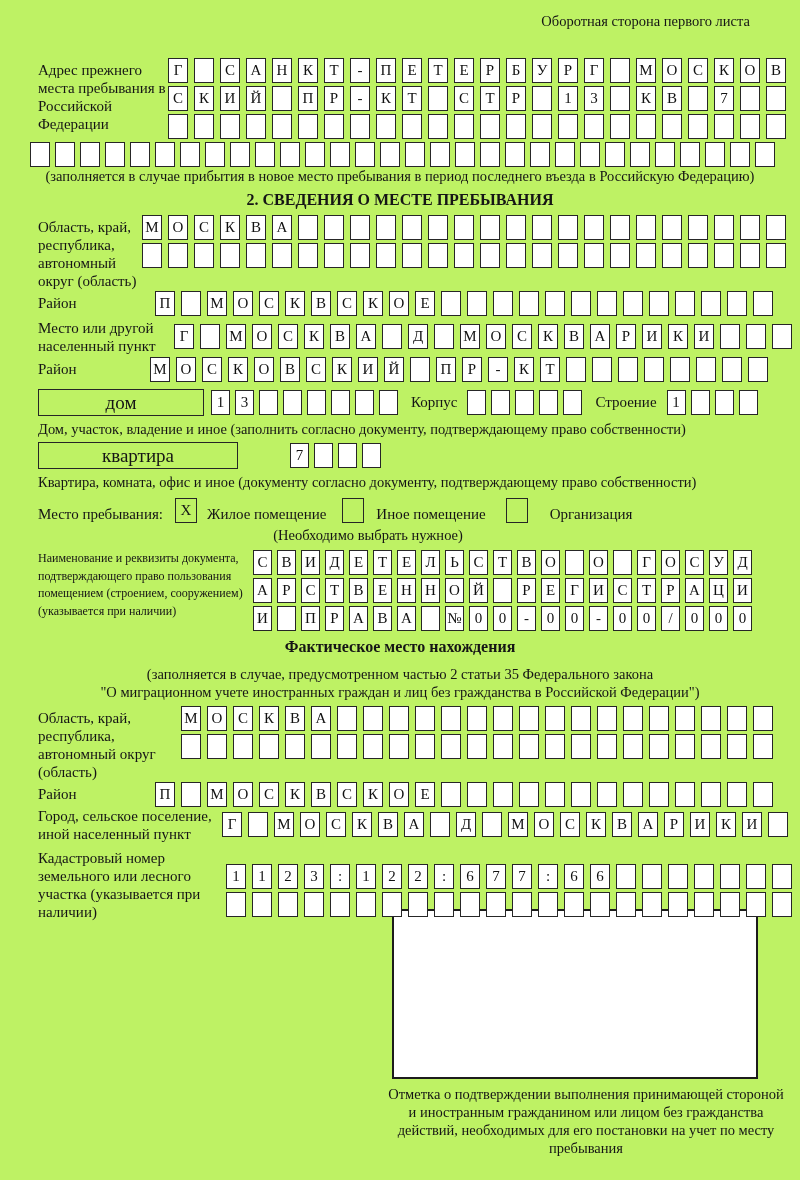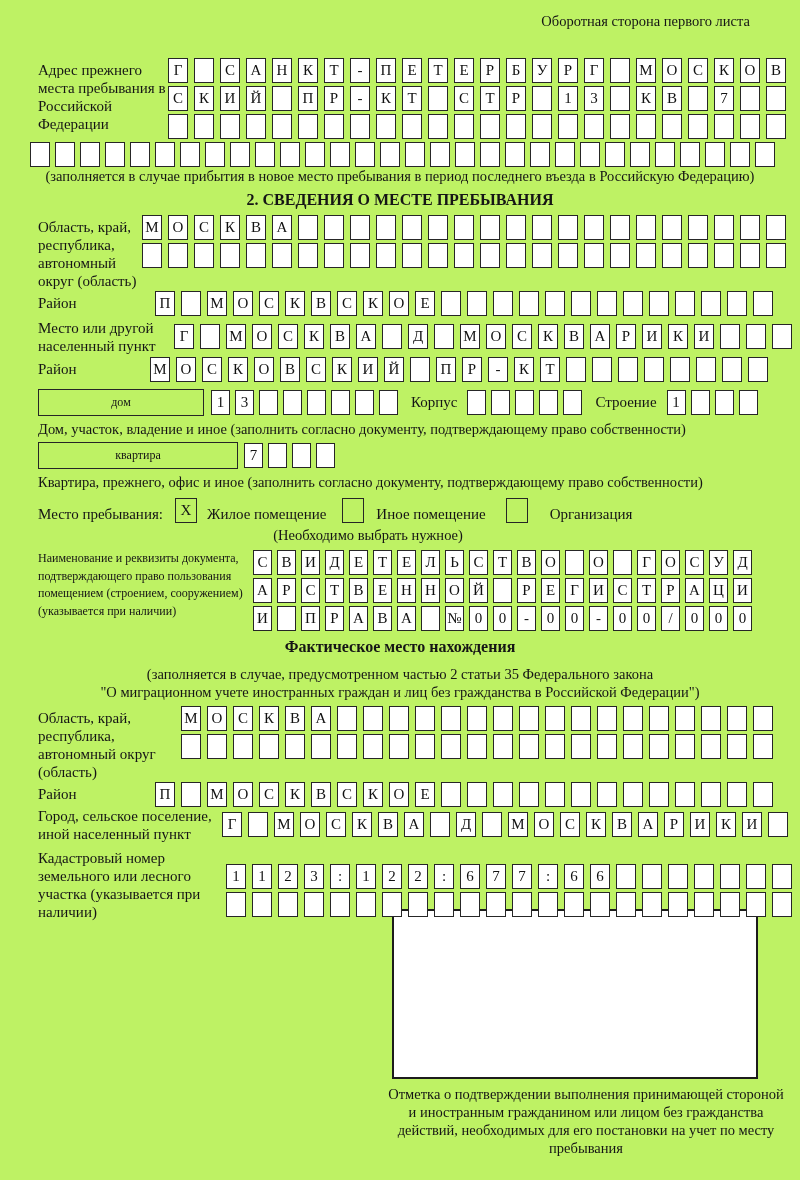--- a/index.html
+++ b/index.html
@@ -26,21 +26,21 @@
     border:1.7px solid #262626; background:#fff;
     display:flex; align-items:center; justify-content:center;
     font-size:15px; color:#111;
   }
   .cells.tight .cell{ width:19px; }
   .caption{ font-size:14.5px; line-height:18px; }
   .full-center{ margin-left:-30px; text-align:center; }
   .sec-title{ font-weight:bold; font-size:16px; line-height:20px; }
   .wide-box{
     box-sizing:border-box; height:27px; border:1.8px solid #262626;
-    display:flex; align-items:center; justify-content:center; font-size:12px;
+    display:flex; align-items:center; justify-content:center; font-size:19px;
   }
   .chk{
     flex:none; width:22px; height:25px; box-sizing:border-box;
     border:1.7px solid #262626; display:flex; align-items:center; justify-content:center;
     font-size:15px;
   }
   .addr-block{ margin-top:28px; }
   .addr-label{ width:130px; }
   .extra-row{ margin-top:3px; margin-left:-8px; }
   .note1{ }
@@ -52,21 +52,21 @@
   .gorod-row{ margin-top:3px; }
   .gorod-label{ width:139px; }
   .gorod-cells{ margin-top:5px; }
   .ulitsa-row{ margin-top:2px; }
   .ulitsa-label{ width:112px; }
   .dom-row{ margin-top:7px; align-items:center; }
   .dom-box{ width:166px; }
   .dom-cells{ margin-left:7px; }
   .mid-label{ margin:0 10px 0 13px; font-size:15px; }
   .dom-note{ margin-top:4px; }
-  .kvartira-row{ margin-top:4px; align-items:center; }
+  .kvartira-row{ margin-top:4px; align-items:center;gap:46px; }
   .kvartira-box{ width:200px; }
   .kvartira-cells{ margin-left:6px; }
   .kvartira-note{ margin-top:4px; }
   .mesto-row{ margin-top:7px; align-items:flex-end; }
   .mesto-row .t{ font-size:15px; }
   .chk1{ margin-left:12px; }
   .opt1{ margin-left:10px; }
   .chk2{ margin-left:16px; }
   .opt2{ margin-left:12px; }
   .chk3{ margin-left:20px; }
@@ -399,21 +399,21 @@
 
   <div class="row kvartira-row">
     <div class="wide-box kvartira-box">квартира</div>
     <div class="cells tight kvartira-cells">
         <span class="cell">7</span>
         <span class="cell"></span>
         <span class="cell"></span>
         <span class="cell"></span>
       </div>
   </div>
-  <div class="caption kvartira-note">Квартира, прежнего, офис и иное (заполнить согласно документу, подтверждающему право собственности)</div>
+  <div class="caption kvartira-note">Квартира, комната, офис и иное (документу согласно документу, подтверждающему право собственности)</div>
 
   <div class="row mesto-row">
     <div class="t">Место пребывания:</div>
     <div class="chk chk1">X</div>
     <div class="t opt1">Жилое помещение</div>
     <div class="chk chk2"></div>
     <div class="t opt2">Иное помещение</div>
     <div class="chk chk3"></div>
     <div class="t opt3">Организация</div>
   </div>

